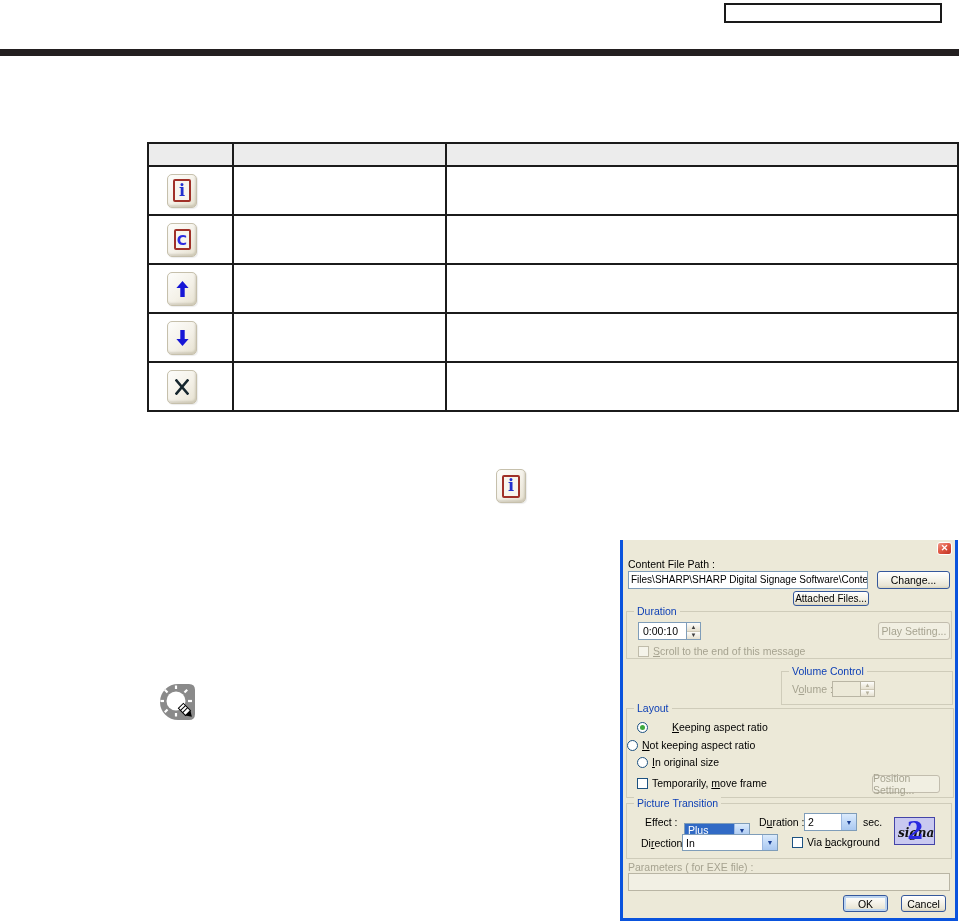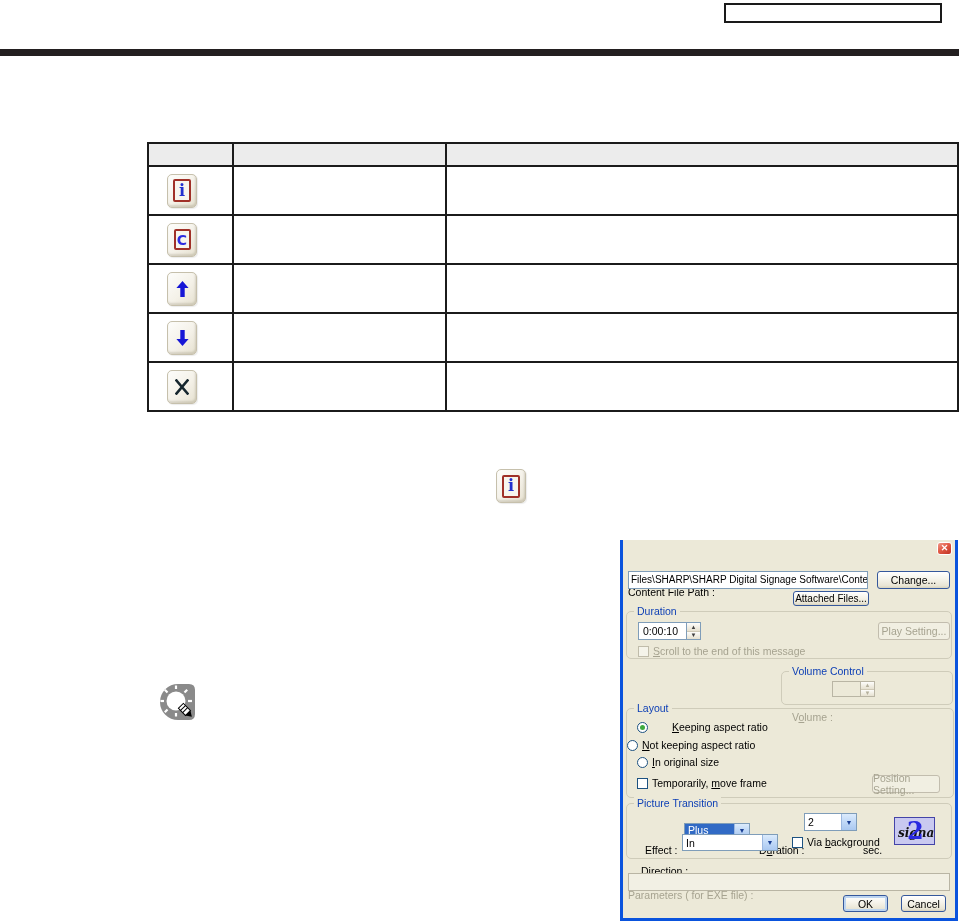--- a/index.html
+++ b/index.html
@@ -40,34 +40,34 @@
   #dialog { left:620px; top:540px; width:338px; height:381px;
             border:3px solid #0a53dd; border-top:0; background:#ece9d8;
             font-size:10.5px; color:#000; }
   #dlg-title { left:0; top:0; width:332px; height:17px;
                background:linear-gradient(180deg,#3d8df5 0%,#1668ec 12%,#0b50d8 45%,#0a49c8 72%,#1465e8 92%,#0b3cae 100%);
                color:#fff; font-weight:bold; font-size:11px; line-height:17px; padding-left:5px; }
   #dlg-close { left:314px; top:2px; width:15px; height:13px; border:1px solid #fff; border-radius:3px;
                background:linear-gradient(145deg,#f0998a 0%,#e25b45 45%,#c03225 100%);
                color:#fff; font-size:9px; line-height:11px; text-align:center; font-weight:bold; }
 
-  .label { white-space:nowrap;margin-top:28px; }
+  .label { white-space:nowrap; }
   .dis { color:#a6a390; }
 
   .textbox { background:#fff; border:1px solid #7f9db9; font-size:10px; line-height:16px;
              padding:0 2px; overflow:hidden; white-space:nowrap; }
   .textbox.dis { background:#f2f0e4; border-color:#b9b5a4; }
 
   .btn { background:linear-gradient(180deg,#ffffff 0%,#f5f3ea 45%,#e9e5d5 85%,#d9d3bd 100%);
          border:1px solid #35589c; border-radius:3px; font-size:10.5px;
          display:inline-flex; align-items:center; justify-content:center; }
   .btn.focus { box-shadow:inset 0 0 0 2px #bcd4f0; }
   .btn.dis { border-color:#c2bdae; background:#f1efe2; color:#a6a390; box-shadow:none; }
 
-  .group { border:1px solid #cfccba; border-radius:5px; }
+  .group { border:1px solid #cfccba; border-radius:0; }
   .group-cap { position:absolute; top:-7px; left:7px; background:#ece9d8; padding:0 3px;
                color:#0d3fb5; font-size:10.5px; line-height:12px; white-space:nowrap; }
 
   
   .spin { display:flex; }
   .spin .val { background:#fff; border:1px solid #7f9db9; border-right:0; font-size:10.5px;
                padding:0 4px; display:flex; align-items:center; }
   .spin .btns { width:15px; border:1px solid #7f9db9; display:flex; flex-direction:column; }
   .spin .btns span { flex:1; display:flex; align-items:center; justify-content:center;
                      font-size:6px; line-height:1; color:#404040;

